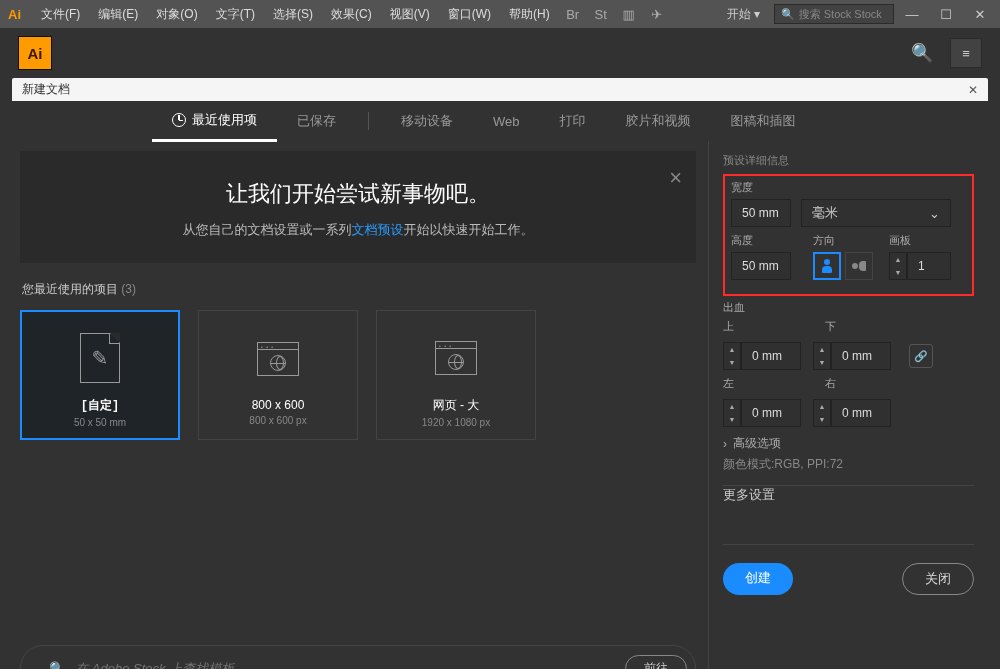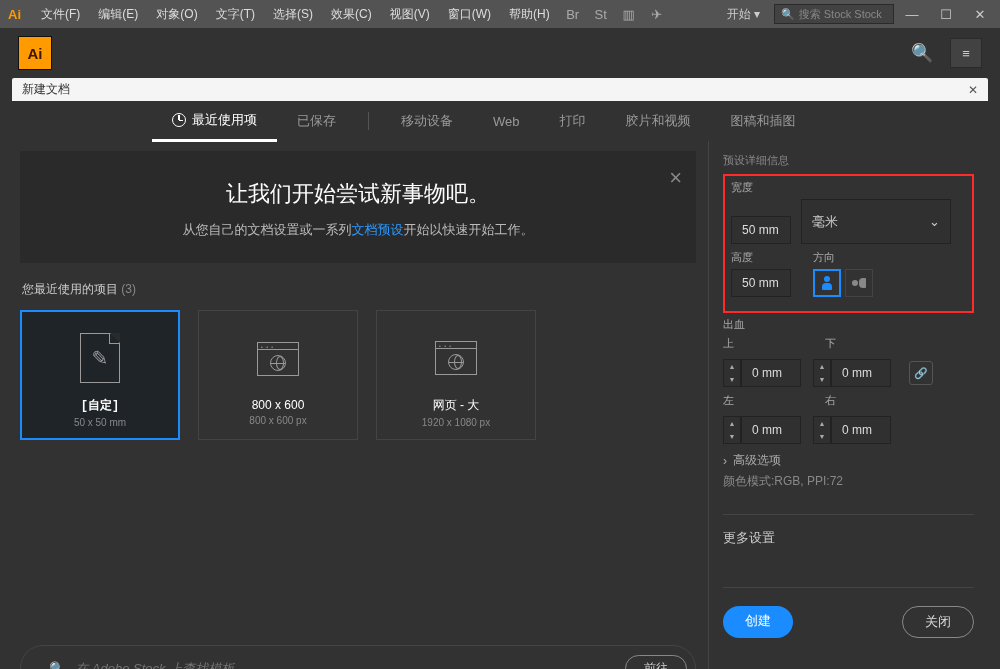--- a/index.html
+++ b/index.html
@@ -63,31 +63,31 @@
 .footer-search .go-btn { border: 1px solid #888; border-radius: 14px; padding: 4px 18px; color: #ccc; font-size: 12px; }
 
 
 .rp-section-label { color: #888; font-size: 11px; margin-bottom: 6px; }
 .rp-title-input { color: #fff; font-size: 18px; border-bottom: 1px solid #555; padding-bottom: 6px; margin-bottom: 14px; }
 .rp-row { display: flex; gap: 10px; margin-bottom: 6px; align-items: flex-end; }
 .rp-label { color: #aaa; font-size: 11px; margin-bottom: 4px; }
 .rp-col { display: flex; flex-direction: column; }
 .rp-input { background: #303030; border: 1px solid #222; height: 28px; color: #ddd; font-size: 12px; padding: 0 10px; display: flex; align-items: center; justify-content: space-between; }
 .rp-input.w60 { width: 60px; }
-.rp-select { background: #303030; border: 1px solid #222; height: 45px; width: 150px; color: #ccc; display: flex; align-items: center; padding: 0 10px; justify-content: space-between; gap: 34px; }
+.rp-select { background: #303030; border: 1px solid #222; height: 28px; width: 150px; color: #ccc; display: flex; align-items: center; padding: 0 10px; justify-content: space-between; gap: 34px; }
 .highlight-box { border: 2px solid #ff2a2a; padding: 4px 6px 8px 6px; margin-bottom: 6px; }
 .orient-btn { width: 28px; height: 28px; border: 1px solid #444; display: flex; align-items: center; justify-content: center; }
 .orient-btn.active { border: 2px solid #1a8cff; }
 .stepper { width: 18px; height: 28px; display: flex; flex-direction: column; border: 1px solid #222; background: #303030; }
 .stepper div { flex: 1; display: flex; align-items: center; justify-content: center; font-size: 7px; color: #aaa; }
 .link-icon { width: 24px; height: 24px; border: 1px solid #555; border-radius: 3px; display: flex; align-items: center; justify-content: center; margin-left: 6px; color: #ccc; font-size: 11px; }
 .bleed-row { display: flex; gap: 12px; margin-bottom: 4px; }
 .adv-row { display: flex; align-items: center; gap: 6px; color: #aaa; font-size: 12px; margin-top: 8px; }
 .color-mode { color: #888; font-size: 12px; margin-top: 4px; }
-.more-settings { color: #ccc; font-size: 13px; margin-top: 24px; padding-top: 14px; border-top: 1px solid #444; }
+.more-settings { color: #ccc; font-size: 13px; margin-top: 12px; border-top: 1px solid #444; }
 .hr { border-top: 1px solid #444; margin-top: 40px; }
 .actions { display: flex; gap: 12px; justify-content: space-between; margin-top: 18px; }
 .btn { border-radius: 16px; padding: 6px 22px; font-size: 13px; cursor: pointer; }
 .btn.primary { background: #1a8cff; color: #fff; border: none; }
 .btn.secondary { background: transparent; border: 1px solid #888; color: #ddd; }
 
 
 .doc-icon { width: 40px; height: 50px; border: 1px solid #999; position: relative; }
 .doc-icon::before { content: ""; position: absolute; right: -1px; top: -1px; width: 0; height: 0; border-left: 10px solid transparent; border-top: 10px solid #2a2a2a; }
 .doc-icon::after { content: ""; position: absolute; right: -1px; top: -1px; width: 10px; height: 10px; border-bottom: 1px solid #999; border-left: 1px solid #999; }
@@ -234,20 +234,30 @@
           <div class="rp-label">方向</div>
           <div style="display:flex; gap:4px;">
             <div class="orient-btn active">
                 <span class="person" style="color:#1a8cff;"></span>
               </div>
             <div class="orient-btn">
                 <span class="person" style="color:#888; transform:rotate(-90deg);"></span>
               </div>
           </div>
         </div>
+        <div class="rp-col" style="margin-left:-6px;">
+          <div class="rp-label">画板</div>
+          <div style="display:flex;">
+            <div class="stepper">
+                <div>▲</div>
+                <div>▼</div>
+              </div>
+            <div class="rp-input" style="width:44px;">1</div>
+          </div>
+        </div>
       </div>
     </div>
 
     <div class="rp-label" style="margin-top:-2px;">出血</div>
     <div class="bleed-row">
       <div class="rp-col" style="width:90px;">
           <div class="rp-label">上</div>
         </div>
       <div class="rp-col" style="width:90px;">
           <div class="rp-label">下</div>

